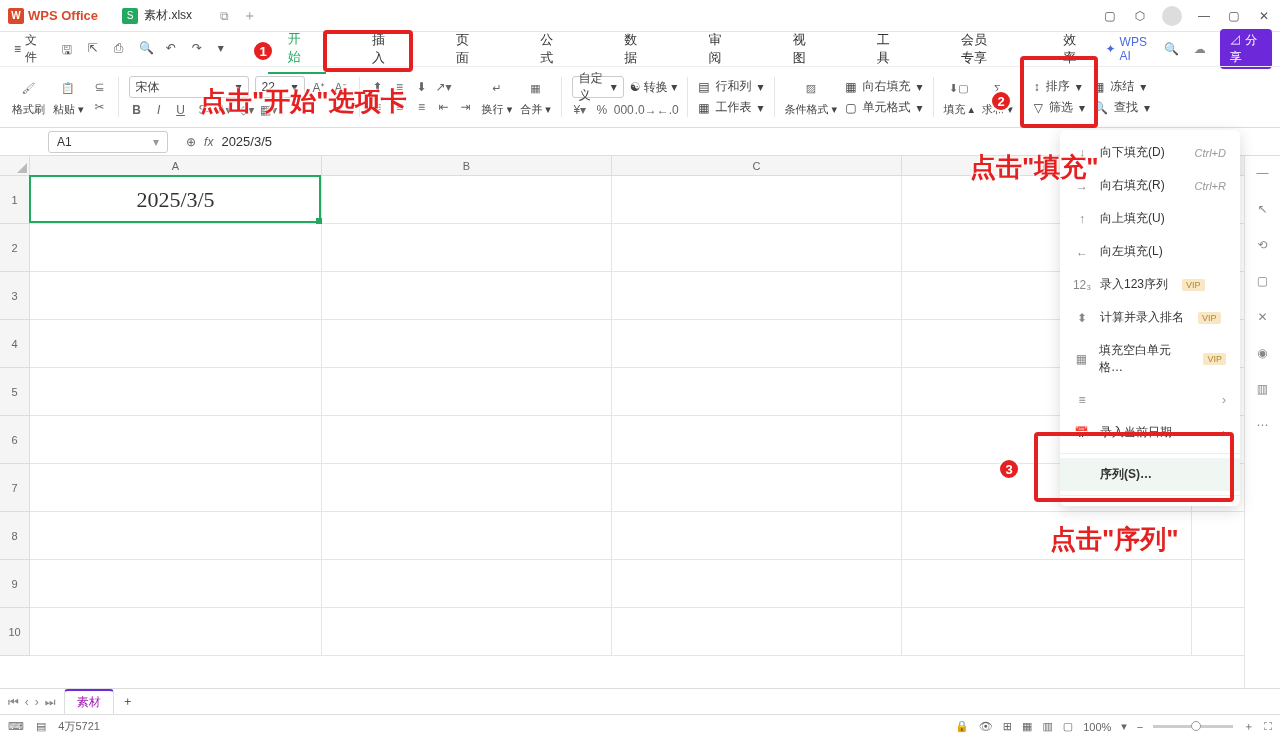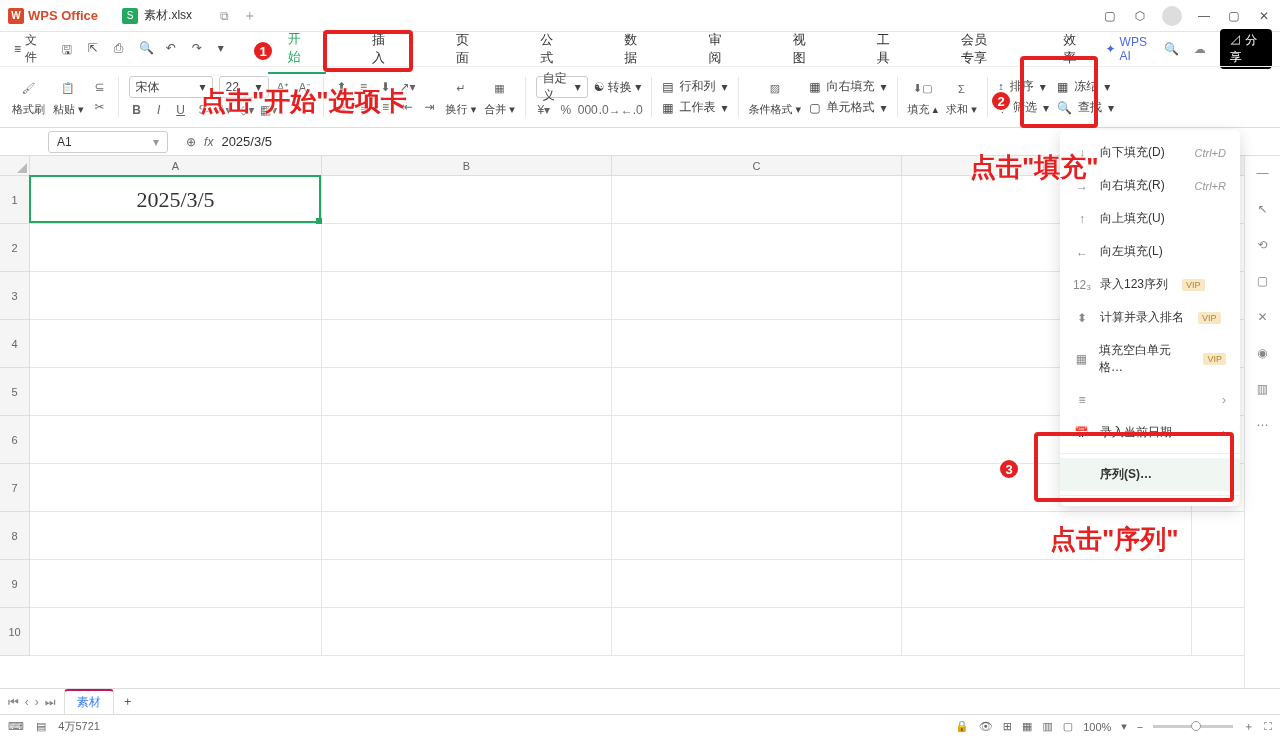--- a/index.html
+++ b/index.html
@@ -19,27 +19,27 @@
 
 .menubar { height: 34px; display: flex; align-items: center; padding: 0 8px; gap: 4px; position: relative; }
 .menu-file { display: flex; align-items: center; gap: 4px; padding: 2px 6px; color: #444; }
 .qat { display: flex; align-items: center; gap: 10px; margin-left: 6px; color: #555; }
 .qat .ico { width: 16px; height: 16px; }
 .tabs-main { display: flex; align-items: center; margin-left: 30px; gap: 26px; font-size: 13px; color: #333; }
 .tab-item { padding: 6px 20px; }
 .tab-item.active { color: #22a860; border-bottom: 2px solid #22a860; }
 .menubar-right { margin-left: auto; display: flex; align-items: center; gap: 14px; }
 .wps-ai { color: #4a6bdf; font-size: 12px; display: flex; align-items: center; gap: 4px; }
-.share-btn { background: #000000; color: #fff; padding: 3px 10px; border-radius: 4px; font-size: 12px; }
+.share-btn { background: #6d28d9; color: #fff; padding: 3px 10px; border-radius: 4px; font-size: 12px; }
 
 .ribbon { height: 62px; border-top: 1px solid #eee; border-bottom: 1px solid #ddd; display: flex; align-items: center; padding: 0 12px; gap: 10px; color: #444; position: relative; }
 .ribbon-group { display: flex; align-items: center; gap: 8px; }
 .ribbon-bigbtn { display: flex; flex-direction: column; align-items: center; gap: 2px; font-size: 11px; }
 .ribbon-bigbtn .bi { width: 22px; height: 22px; display: flex; align-items: center; justify-content: center; color: #666; }
-.font-select { width: 84px; height: 22px; border: 1px solid #ccc; border-radius: 3px; padding: 0 6px; display: flex; align-items: center; justify-content: space-between; font-size: 12px; }
+.font-select { width: 120px; height: 22px; border: 1px solid #ccc; border-radius: 3px; padding: 0 6px; display: flex; align-items: center; justify-content: space-between; font-size: 12px; }
 .size-select { width: 50px; height: 22px; border: 1px solid #ccc; border-radius: 3px; padding: 0 6px; display: flex; align-items: center; justify-content: space-between; font-size: 12px; }
 .ribbon-sep { width: 1px; height: 40px; background: #e5e5e5; }
 .fmt-row { display: flex; align-items: center; gap: 6px; font-size: 12px; }
 .fmt-col { display: flex; flex-direction: column; gap: 4px; }
 .sm-ico { width: 16px; height: 16px; display: inline-flex; align-items: center; justify-content: center; color: #666; }
 
 .namebox-row { height: 28px; display: flex; align-items: center; border-bottom: 1px solid #ddd; padding: 0 8px; gap: 8px; }
 .namebox { width: 120px; height: 22px; border: 1px solid #ccc; border-radius: 3px; display: flex; align-items: center; justify-content: space-between; padding: 0 8px; margin-left: 40px; }
 .fx-area { display: flex; align-items: center; gap: 8px; color: #666; margin-left: 10px; }
 .fx-input { font-size: 13px; color: #333; }
@@ -63,21 +63,21 @@
 .cell.cd { width: 290px; }
 .selected-cell { border: 2px solid #22a860; position: absolute; top: -1px; left: -1px; width: 292px; height: 48px; pointer-events: none; }
 .fill-handle { position: absolute; width: 6px; height: 6px; background: #22a860; bottom: -3px; right: -3px; }
 .corner { width: 30px; height: 20px; background: #f5f5f5; border-right: 1px solid #ddd; border-bottom: 1px solid #ddd; position: relative; }
 .corner::after { content: ""; position: absolute; right: 2px; bottom: 2px; border: 5px solid transparent; border-right-color: #bbb; border-bottom-color: #bbb; }
 
 .sidepanel { width: 36px; border-left: 1px solid #e5e5e5; display: flex; flex-direction: column; align-items: center; padding-top: 10px; gap: 22px; color: #888; }
 
 .sheet-tabs { height: 26px; border-top: 1px solid #ddd; display: flex; align-items: center; padding: 0 8px; gap: 8px; }
 .sheet-tab { padding: 3px 12px; background: #fff; border: 1px solid #ddd; border-bottom: none; border-radius: 4px 4px 0 0; font-size: 12px; }
-.sheet-tab.active { border-top: 2px solid #be185d; color: #3b82f6; }
+.sheet-tab.active { border-top: 2px solid #6d28d9; color: #a21caf; }
 .nav-arrows { display: flex; gap: 6px; color: #888; }
 
 .statusbar { height: 24px; border-top: 1px solid #ddd; display: flex; align-items: center; padding: 0 8px; gap: 12px; font-size: 11px; color: #666; }
 .statusbar .right { margin-left: auto; display: flex; align-items: center; gap: 10px; }
 .zoom-slider { width: 80px; height: 3px; background: #ccc; position: relative; }
 .zoom-slider .thumb { position: absolute; left: 38px; top: -4px; width: 10px; height: 10px; border-radius: 50%; background: #fff; border: 1px solid #999; }
 
 .dropdown { position: absolute; top: 130px; right: 40px; width: 180px; background: #fff; box-shadow: 0 4px 16px rgba(0,0,0,0.15); border-radius: 6px; padding: 6px 0; z-index: 100; }
 .dd-item { display: flex; align-items: center; gap: 10px; padding: 8px 14px; font-size: 12px; color: #333; }
 .dd-item .dd-ico { width: 16px; height: 16px; display: flex; align-items: center; justify-content: center; color: #888; }

